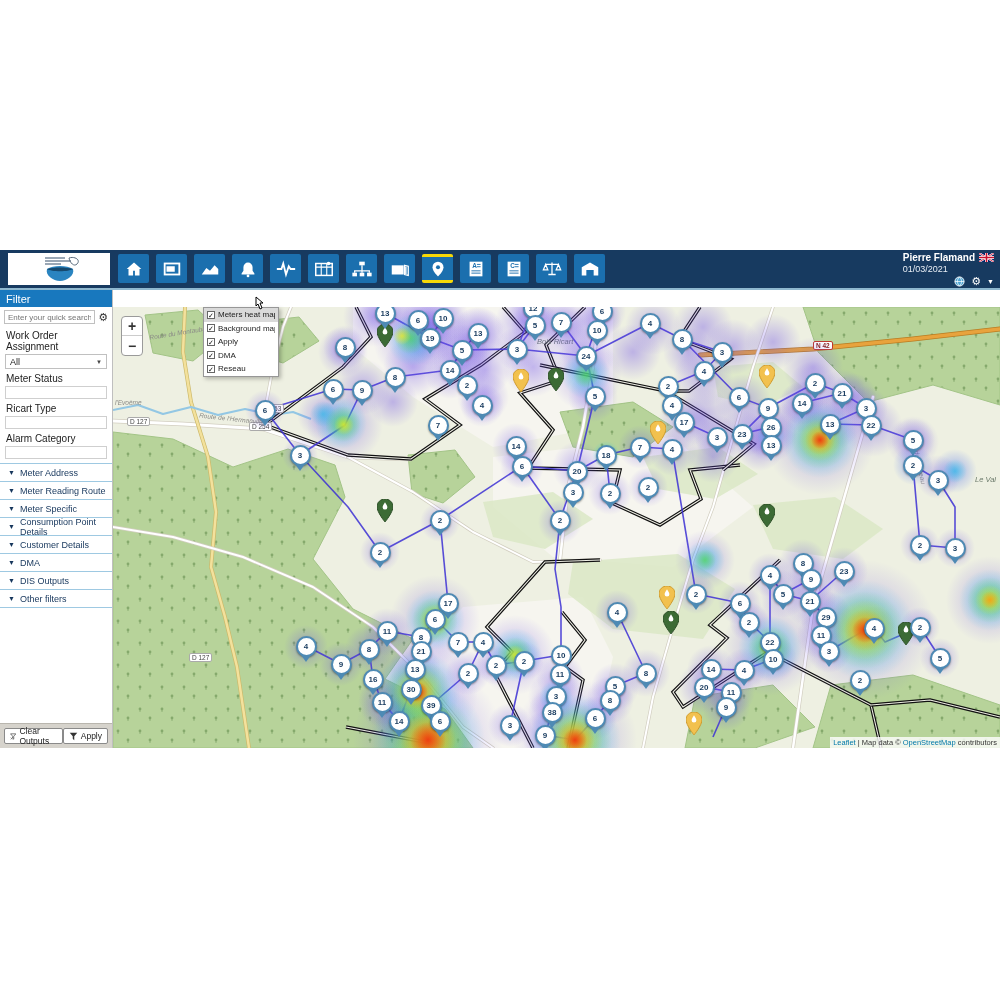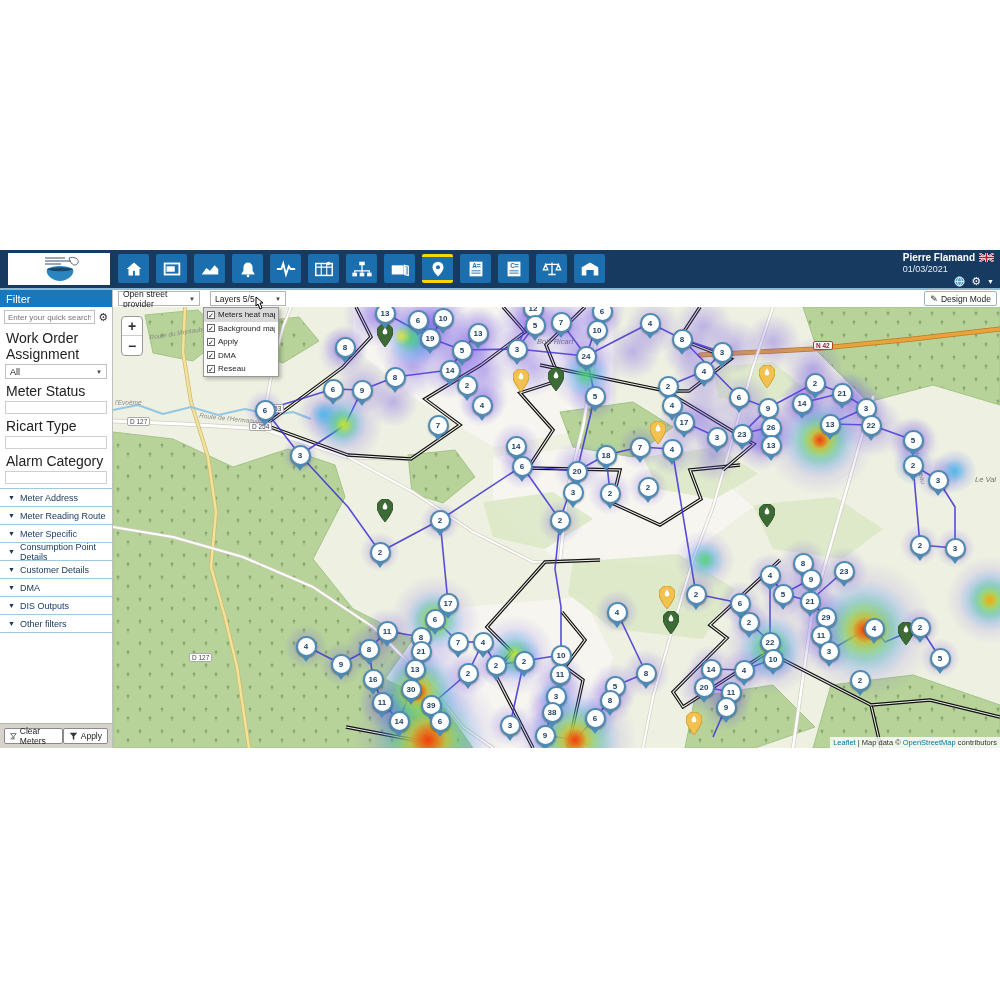--- a/index.html
+++ b/index.html
@@ -18,21 +18,21 @@
   .date-row{font-size:9px;margin-top:1px;color:#e8eef5;}
   .mini-icons{display:flex;gap:6px;justify-content:flex-end;margin-top:2px;align-items:center;}
   .blueline{position:absolute;left:0;top:288px;width:1000px;height:2px;background:#8fb8cf;}
 
   
   .sidebar{position:absolute;left:0;top:290px;width:113px;height:458px;background:#fff;border-right:1px solid #bfbfbf;}
   .sb-head{height:17px;background:#1878be;color:#fff;font-size:11px;display:flex;align-items:center;padding-left:6px;}
   .sb-search{display:flex;align-items:center;gap:3px;padding:3px 4px;}
   .sb-search input{flex:1;height:14px;border:1px solid #c0c0c0;font-size:8px;padding:0 3px;color:#555;min-width:0;}
   .gear{font-size:11px;color:#333;line-height:1;}
-  .sb-label{font-size:14px;color:#222;padding:3px 6px 1px;}
+  .sb-label{font-size:10px;color:#222;padding:3px 6px 1px;}
   .sb-select{margin:1px 5px;height:15px;border:1px solid #c0c0c0;background:#fff;display:flex;align-items:center;justify-content:space-between;font-size:9px;padding:0 4px;color:#222;cursor:pointer;}
   .sb-input{margin:1px 5px;height:13px;border:1px solid #cfcfcf;background:#fff;}
   .caret{font-size:6px;color:#444;}
   .sb-secs{margin-top:4px;border-top:1px solid #9ec9e2;}
   .sb-sec{height:18px;display:flex;align-items:center;gap:5px;padding-left:8px;border-bottom:1px solid #9ec9e2;font-size:9px;color:#16365c;cursor:pointer;}
   .sb-sec .tri{font-size:7px;color:#16365c;}
   .sb-foot{position:absolute;left:0;bottom:0;width:100%;height:25px;background:#d6d3cc;border-top:1px solid #b9b6ae;display:flex;align-items:center;justify-content:space-between;padding:0 4px;}
   .sb-btn{height:16px;background:#fff;border:1px solid #8a8a8a;border-radius:2px;font-size:8.5px;display:flex;align-items:center;gap:3px;padding:0 5px;color:#222;cursor:pointer;}
 
   
@@ -246,45 +246,31 @@
           <span class="tri">▼</span>
           <span>Other filters</span>
         </div>
       </div>
     <div class="sb-foot">
       <div class="sb-btn">
         <svg width="9" height="9" viewBox="0 0 12 12">
             <path d="M1 1h10L7 5.5V11L5 9V5.5z" fill="none" stroke="#333" stroke-width="1.2"></path>
             <path d="M1.5 8 5 11.5 M5 8 1.5 11.5" stroke="#333" stroke-width="1"></path>
           </svg>
-        <span>Clear Meters</span>
+        <span>Clear Outputs</span>
       </div>
       <div class="sb-btn">
         <svg width="9" height="9" viewBox="0 0 12 12">
             <path d="M1 1h10L7 5.5V11L5 9V5.5z" fill="#333"></path>
           </svg>
         <span>Apply</span>
       </div>
     </div>
   </div>
 
-  <div class="maptb">
-    <div class="dd provider">
-      <span>Open street provider</span>
-        <span class="caret">▼</span>
-    </div>
-    <div class="dd layers">
-      <span>Layers 5/5</span>
-        <span class="caret">▼</span>
-    </div>
-    <div class="design-btn">
-      <span style="font-size:9px;">✎</span>
-      <span>Design Mode</span>
-    </div>
-  </div>
 
   <div class="map" id="map">
     <svg class="base" id="svgbase" width="887" height="441">
       <defs>
         <pattern id="treep" width="22" height="22" patternUnits="userSpaceOnUse">
           <rect width="22" height="22" fill="#b7d39a"></rect>
           <circle cx="5" cy="6" r="1.4" fill="#85a96c"></circle>
           <rect x="4.6" y="6" width=".8" height="3" fill="#85a96c"></rect>
           <circle cx="15" cy="15" r="1.4" fill="#85a96c"></circle>
           <rect x="14.6" y="15" width=".8" height="3" fill="#85a96c"></rect>

